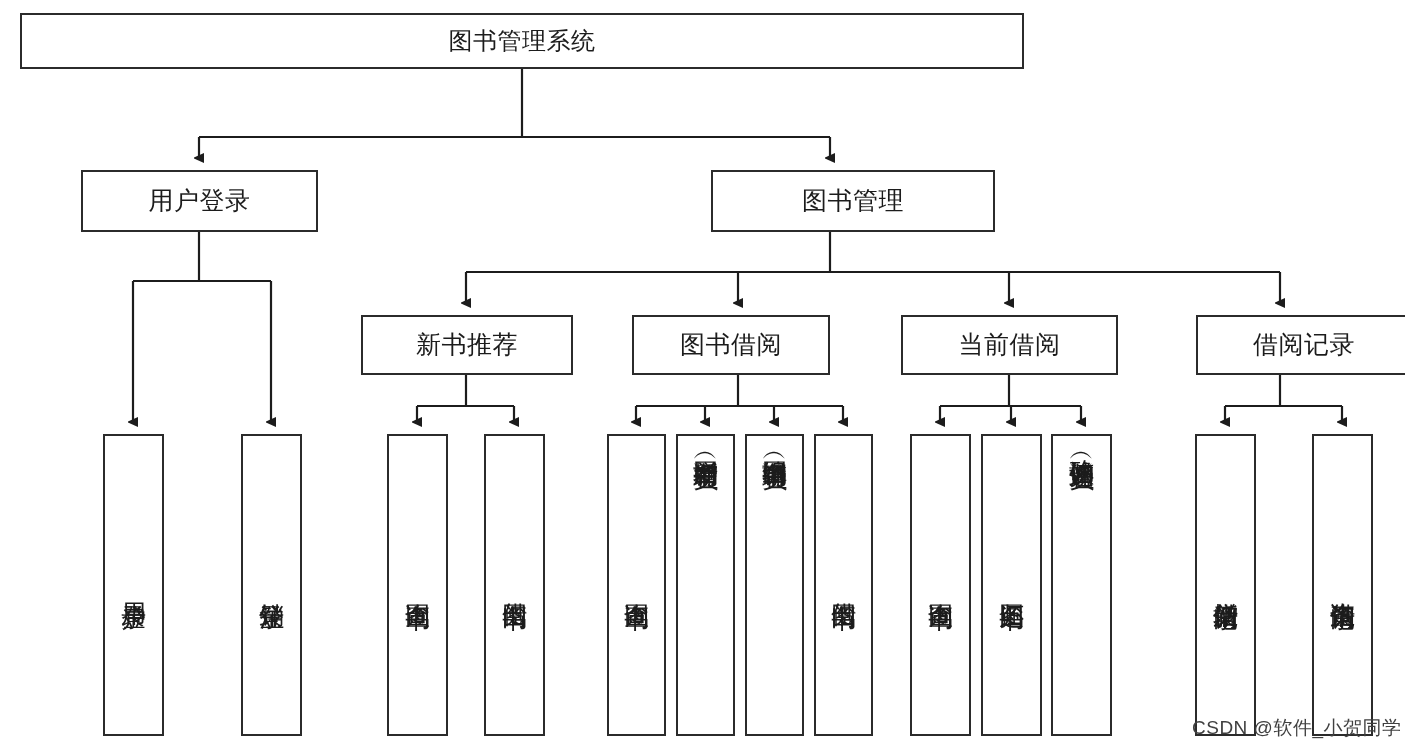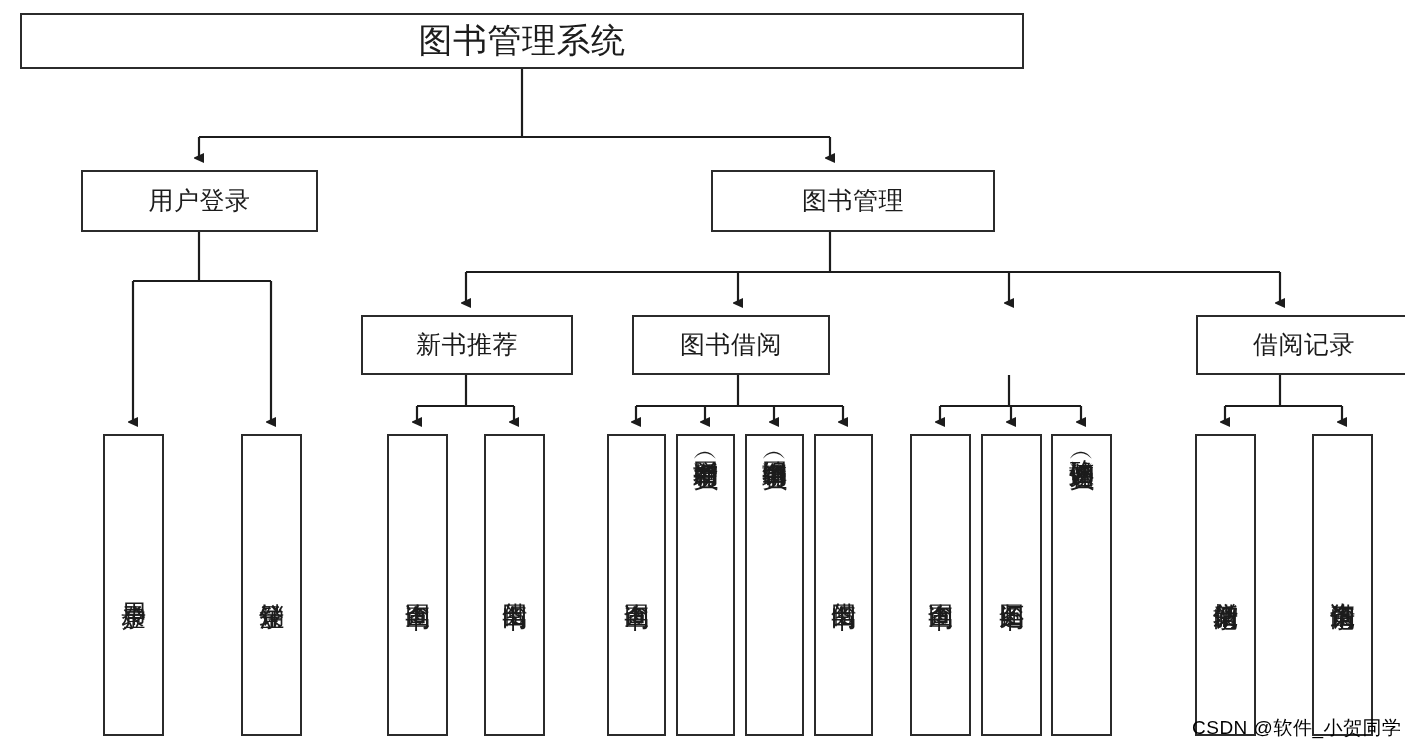--- a/index.html
+++ b/index.html
@@ -34,21 +34,21 @@
     align-items: center;
     justify-content: center;
     color: #1c1c1c;
   }
   .node-h {
     font-size: 25px;
     letter-spacing: 0.5px;
     line-height: 1.1;
   }
   .node-root {
-    font-size: 34px;
+    font-size: 24px;
   }
   .node-v {
     align-items: center;
     justify-content: center;
     padding: 4px 0;
   }
   .node-v .vtext {
     writing-mode: vertical-rl;
     text-orientation: upright;
     font-size: 25px;
@@ -56,21 +56,21 @@
     letter-spacing: 1px;
     white-space: nowrap;
     display: block;
   }
   .node-v.top-align {
     align-items: flex-start;
   }
   .watermark {
     position: absolute;
     font-size: 19px;
-    color: #000000;
+    color: #404040;
     white-space: nowrap;
     letter-spacing: 0.5px;
   }
 </style>
 </head>
 <body>
 
 <div id="canvas">
 
   <svg id="edges" viewBox="0 0 1405 747">
@@ -133,20 +133,23 @@
   <div class="node node-h" style="left:711px; top:170px; width:284px; height:62px;">
     <span>图书管理</span>
   </div>
 
   <div class="node node-h" style="left:632px; top:315px; width:198px; height:60px;">
     <span>图书借阅</span>
   </div>
   <div class="node node-h" style="left:361px; top:315px; width:212px; height:60px;">
     <span>新书推荐</span>
   </div>
+  <div class="node node-h" style="left:901px; top:315px; width:217px; height:60px;">
+    <span>当前借阅</span>
+  </div>
   <div class="node node-h" style="left:1172px; top:315px; width:216px; height:60px;margin-left:24px;">
     <span>借阅记录</span>
   </div>
 
   <div class="node node-v" style="left:103px; top:434px; width:61px; height:302px;">
     <span class="vtext">用户登录</span>
   </div>
   <div class="node node-v" style="left:241px; top:434px; width:61px; height:302px;">
     <span class="vtext">注销登录</span>
   </div>

